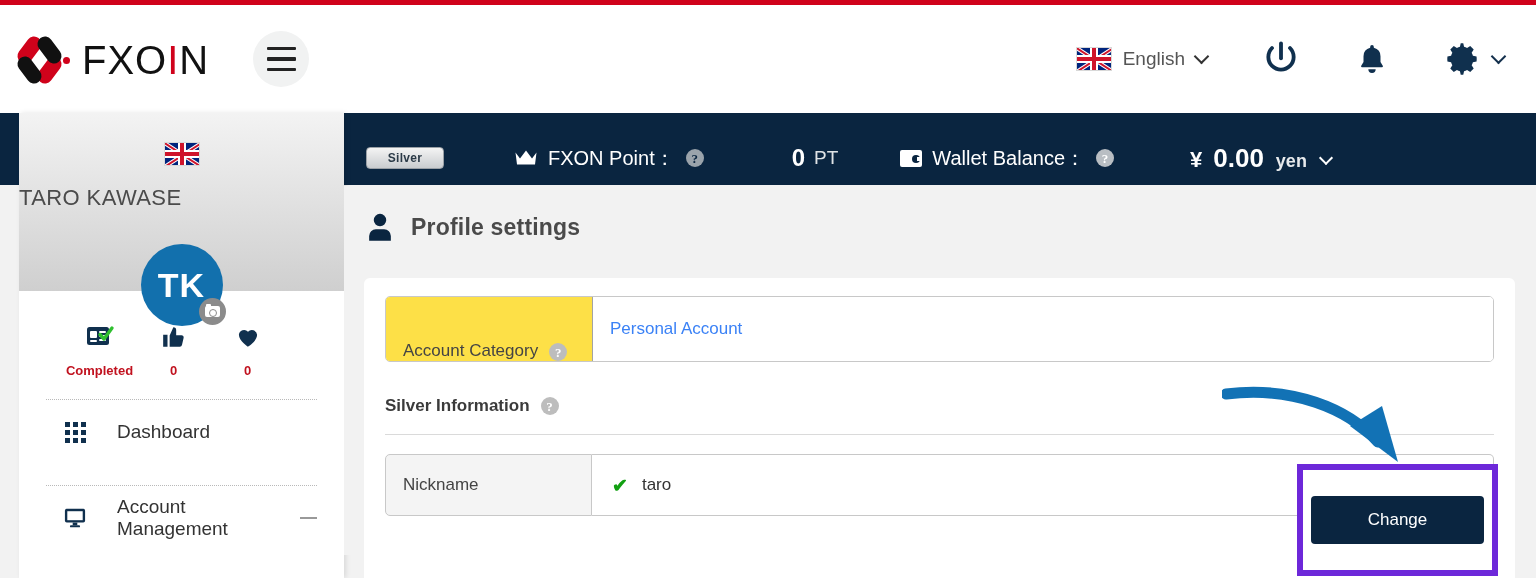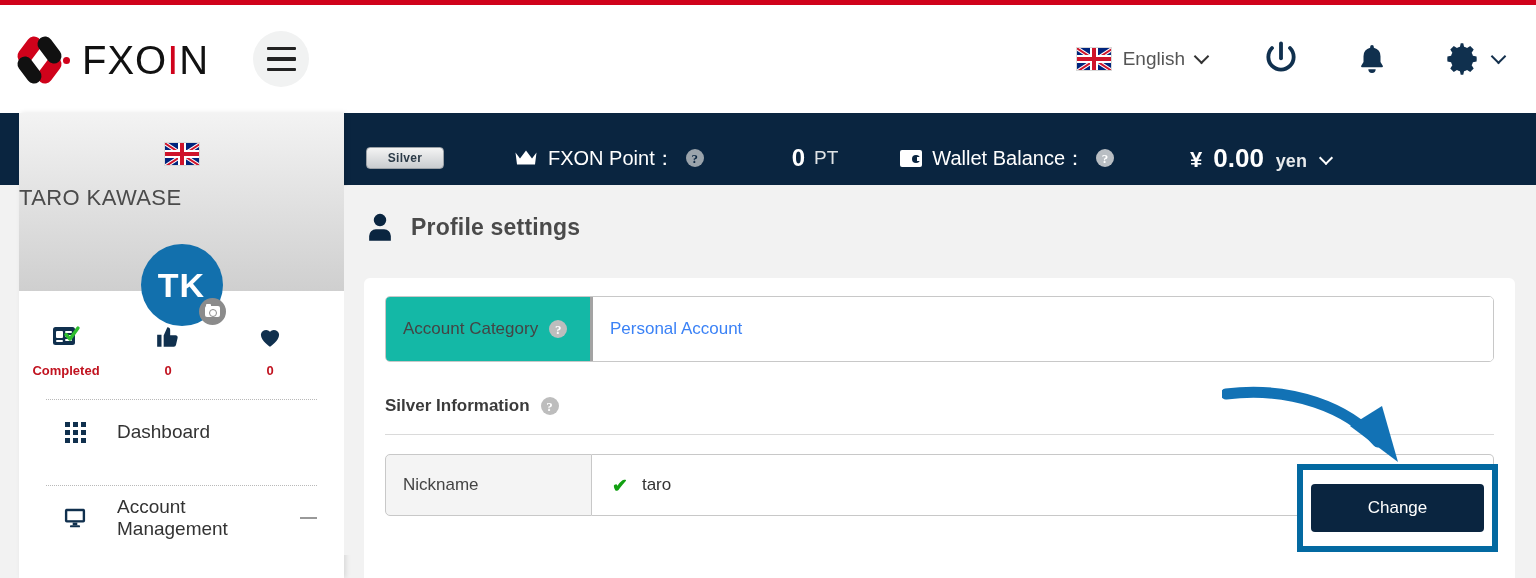--- a/index.html
+++ b/index.html
@@ -174,23 +174,22 @@
     content: ""; position: absolute; left: 4.5px; top: 2.5px;
     width: 6px; height: 6px; border-radius: 50%;
     border: 1.6px solid #8b8b8b; background: #fff;
   }
   .cam-body::before {
     content: ""; position: absolute; left: 1px; top: -2.5px;
     width: 5px; height: 3px; background: #fff; border-radius: 1px;
   }
 
   .stats {
-    display: flex; justify-content: flex-start; align-items: flex-end;
+    display: flex; justify-content: center; align-items: flex-end;
     padding: 31px 26px 0 10px;
-    gap: 28px;
   }
   .stat { text-align: center; width: 74px; cursor: pointer; }
   .stat-icon { height: 30px; display: flex; align-items: center; justify-content: center; }
   .stat-label { margin-top: 11px; font-size: 13px; font-weight: bold; color: #c1121f; }
 
   .divider {
     margin: 21px 27px 0 27px; height: 0;
     border-top: 1.5px dotted #b9b9b9;
   }
   .menu-item {
@@ -222,22 +221,22 @@
     background: #fff; border-radius: 6px 6px 0 0;
     padding: 18px 21px 0 21px;
   }
 
   .field-row {
     display: flex; align-items: stretch;
     border: 1px solid #c8c8c8; border-radius: 5px; overflow: hidden;
     height: 66px;
   }
   .field-label {
-    width: 207px; background: #14b8a6; border-right: 3px solid #a3a3a3;
-    display: flex; align-items: center; padding-left: 17px;
+    width: 207px; background: #fde047; border-right: 1px solid #a3a3a3;
+    display: flex; align-items: flex-end; padding-left: 17px;
     font-size: 17px; color: #444;
   }
   .field-value {
     flex: 1; display: flex; align-items: center; padding-left: 17px;
     font-size: 17px; color: #3b82f6; background: #fff;
   }
 
   .section-head {
     display: flex; align-items: center; margin-top: 34px;
   }
@@ -259,22 +258,22 @@
     flex: 1; border: 1px solid #c8c8c8; border-left: none;
     border-radius: 0 5px 5px 0; background: #fff;
     display: flex; align-items: center; padding-left: 20px;
     font-size: 17px; color: #333;
   }
   .check { color: #12a012; font-size: 19px; font-weight: bold; margin-right: 14px; }
 
   
   .highlight-box {
     position: absolute; left: 1297px; top: 464px;
-    width: 201px; height: 88px;
-    border: 6px solid #0369a1; background: #fff;
+    width: 201px; height: 112px;
+    border: 6px solid #6d28d9; background: #fff;
     display: flex; align-items: center; justify-content: center;
     z-index: 6;
   }
   .change-btn {
     width: 173px; height: 48px; background: #0a2540; color: #fff;
     border: none; border-radius: 4px; font-size: 17px;
     font-family: "Liberation Sans", sans-serif; cursor: pointer;
   }
   .arrow-svg {
     position: absolute; left: 1222px; top: 382px; z-index: 5;

